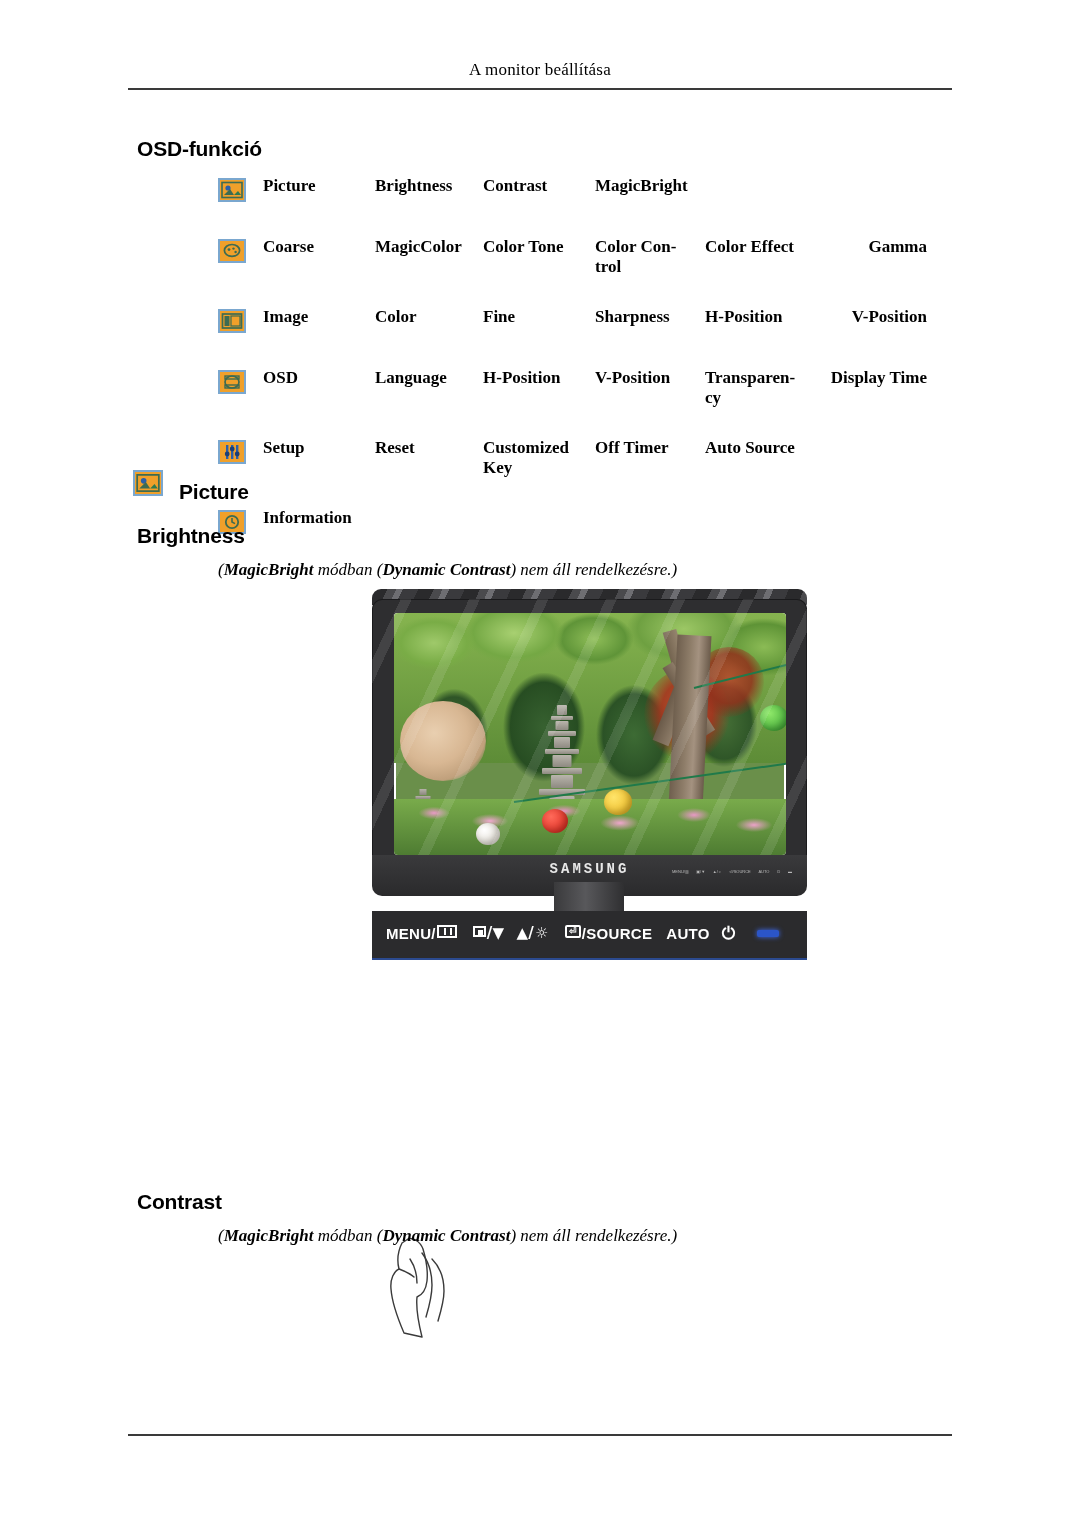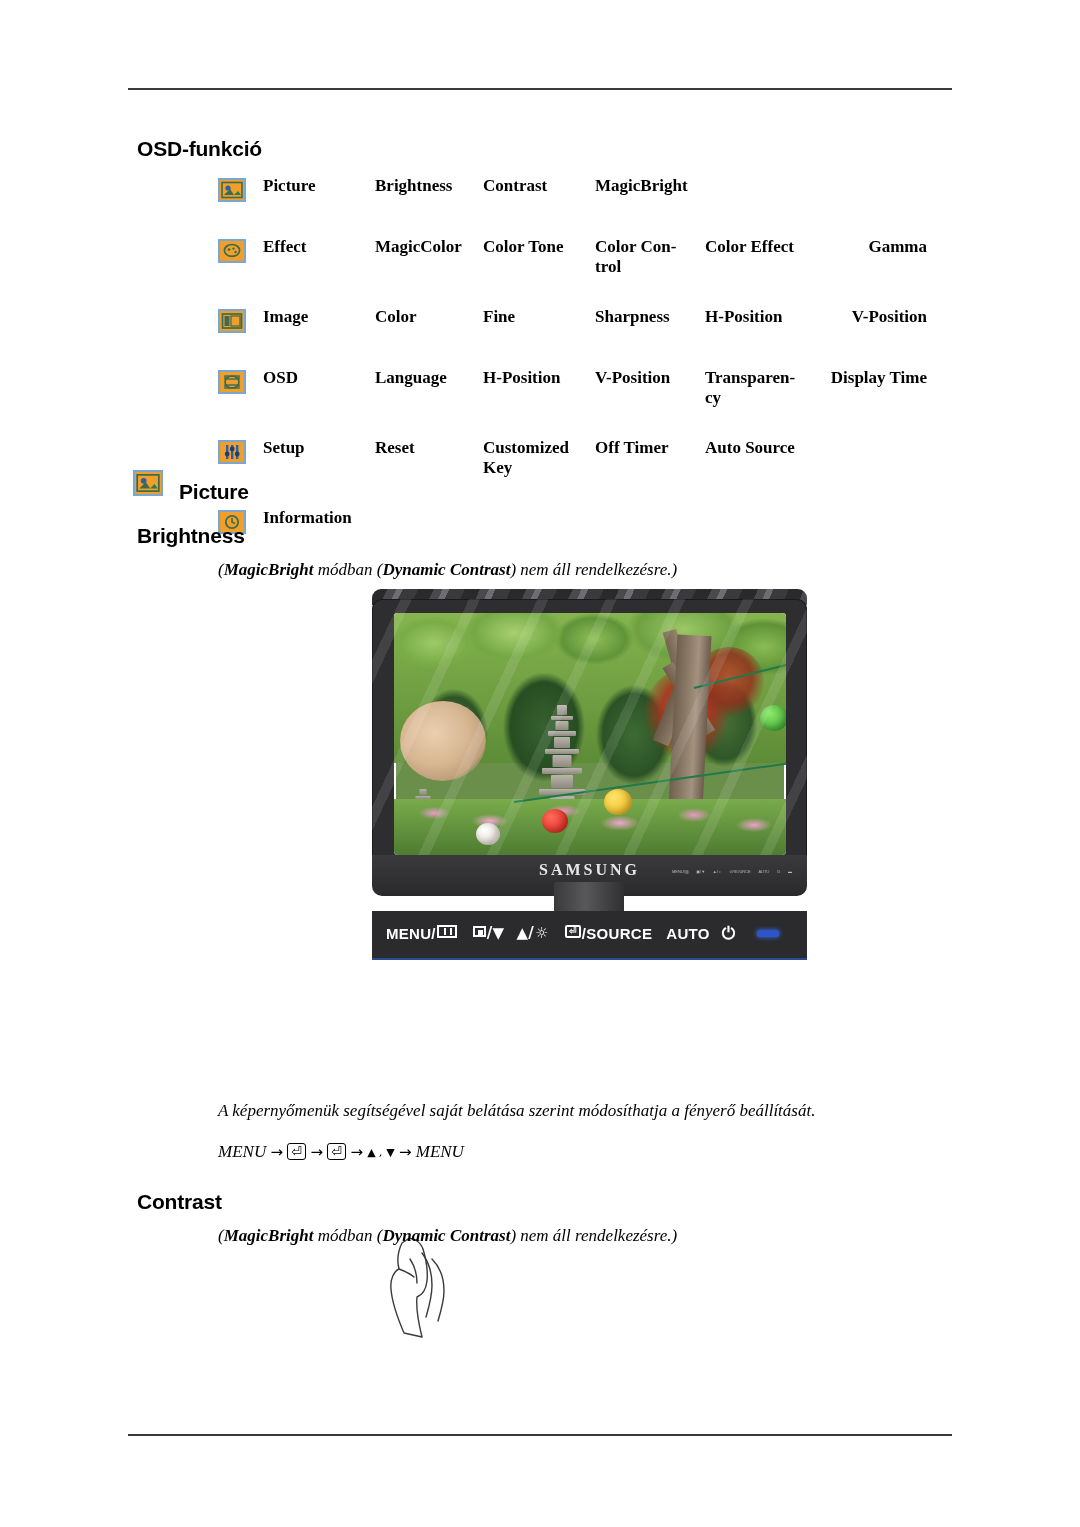--- a/index.html
+++ b/index.html
@@ -239,22 +239,22 @@
     background:#1f7a4a;transform:rotate(-14deg);transform-origin:left center;
   }
 
   .bezel-bottom{
     position:absolute;left:0;top:256px;width:435px;height:41px;
     background:linear-gradient(#3a3a3c,#2a2a2c);
     border-radius:0 0 10px 10px;
   }
   .samsung{
     position:absolute;left:0;top:262px;width:435px;text-align:center;
-    color:#e8e8e8;font-family:Liberation Serif, serif;
-    font-weight:bold;font-size:16px;letter-spacing:3px;
+    color:#e8e8e8;font-family:Liberation Mono, monospace;
+    font-weight:bold;font-size:14px;letter-spacing:3px;
   }
   .bezel-keys{
     position:absolute;left:300px;top:266px;width:120px;height:12px;
     display:flex;align-items:center;justify-content:space-between;
     color:#cfcfcf;font-family:"Liberation Sans",sans-serif;font-size:4px;
     opacity:.85;
   }
   .neck{
     position:absolute;left:182px;top:293px;width:70px;height:32px;
     background:linear-gradient(90deg,#3a3a3c,#58585b 45%,#2f2f31);
@@ -304,20 +304,21 @@
     font-size:9px;line-height:9px;color:#fff;text-align:center;
   }
   
   .hand{position:absolute;left:10px;top:326px;width:92px;height:104px;}
 </style>
 </head>
 <body>
 
 <div class="page">
 
+  <div class="runhead">A monitor beállítása</div>
   <div class="rule-top"></div>
 
   <h1 class="sec" id="h-osd">OSD-funkció</h1>
 
   <div class="osd-table">
 
     <div class="osd-row">
       <div class="c-icon">
         <span class="chip">
           <svg width="24" height="20" viewBox="0 0 24 20">
@@ -341,21 +342,21 @@
       <div class="c-icon">
         <span class="chip">
           <svg width="24" height="20" viewBox="0 0 24 20">
             <path d="M12 3.5c4.4 0 7.6 2.6 7.6 6 0 3.2-3.2 5.8-7.6 5.8-4.4 0-7.6-2.6-7.6-5.8 0-3.4 3.2-6 7.6-6z" fill="none" stroke="#3d6b52" stroke-width="1.7"></path>
             <circle cx="9" cy="8.6" r="1.4" fill="#3d6b52"></circle>
             <circle cx="13.5" cy="7.6" r="1.2" fill="#3d6b52"></circle>
             <circle cx="15.6" cy="11" r="1.2" fill="#3d6b52"></circle>
           </svg>
         </span>
       </div>
-      <div class="c-name cell">Effect</div>
+      <div class="c-name cell">Coarse</div>
       <div class="c1 cell">MagicColor</div>
       <div class="c2 cell">Color Tone</div>
       <div class="c3 cell">
         <span>Color Con-</span><br>
         <span>trol</span>
       </div>
       <div class="c4 cell">Color Effect</div>
       <div class="c5 cell">Gamma</div>
     </div>
     <div class="rowpad2"></div>
@@ -559,23 +560,21 @@
                    C38 4 30 0 26 2 Z"></path>
           <path d="M28 22 C32 28 35 38 35 46" fill="none"></path>
           <path d="M40 16 C46 24 50 36 50 48 C50 58 47 70 44 80" fill="none"></path>
           <path d="M50 22 C58 30 62 42 62 54 C62 64 59 74 56 84" fill="none"></path>
           <path d="M17 32 C22 34 28 36 32 40" fill="none"></path>
         </g>
       </svg>
     </div>
   </div>
 
-  <div class="para" id="p-desc">A képernyőmenük segítségével saját belátása szerint módosíthatja a fényerő beállítását.</div>
-
-  <div class="para" id="p-nav"><span>MENU</span> <span class="arrw">→</span> <span class="keyglyph">⏎</span> <span class="arrw">→</span> <span class="keyglyph">⏎</span> <span class="arrw">→</span> <span class="tri">▲ , ▼</span> <span class="arrw">→</span> <span>MENU</span></div>
+
 
   <h1 class="sec" id="h-contrast">Contrast</h1>
 
   <div class="para" id="p-contrast-note"><span>(</span><b>MagicBright</b><span> módban (</span><b>Dynamic Contrast</b><span>) nem áll rendelkezésre.)</span></div>
 
   <div class="rule-bottom"></div>
 
 </div>
 
 </body></html>

